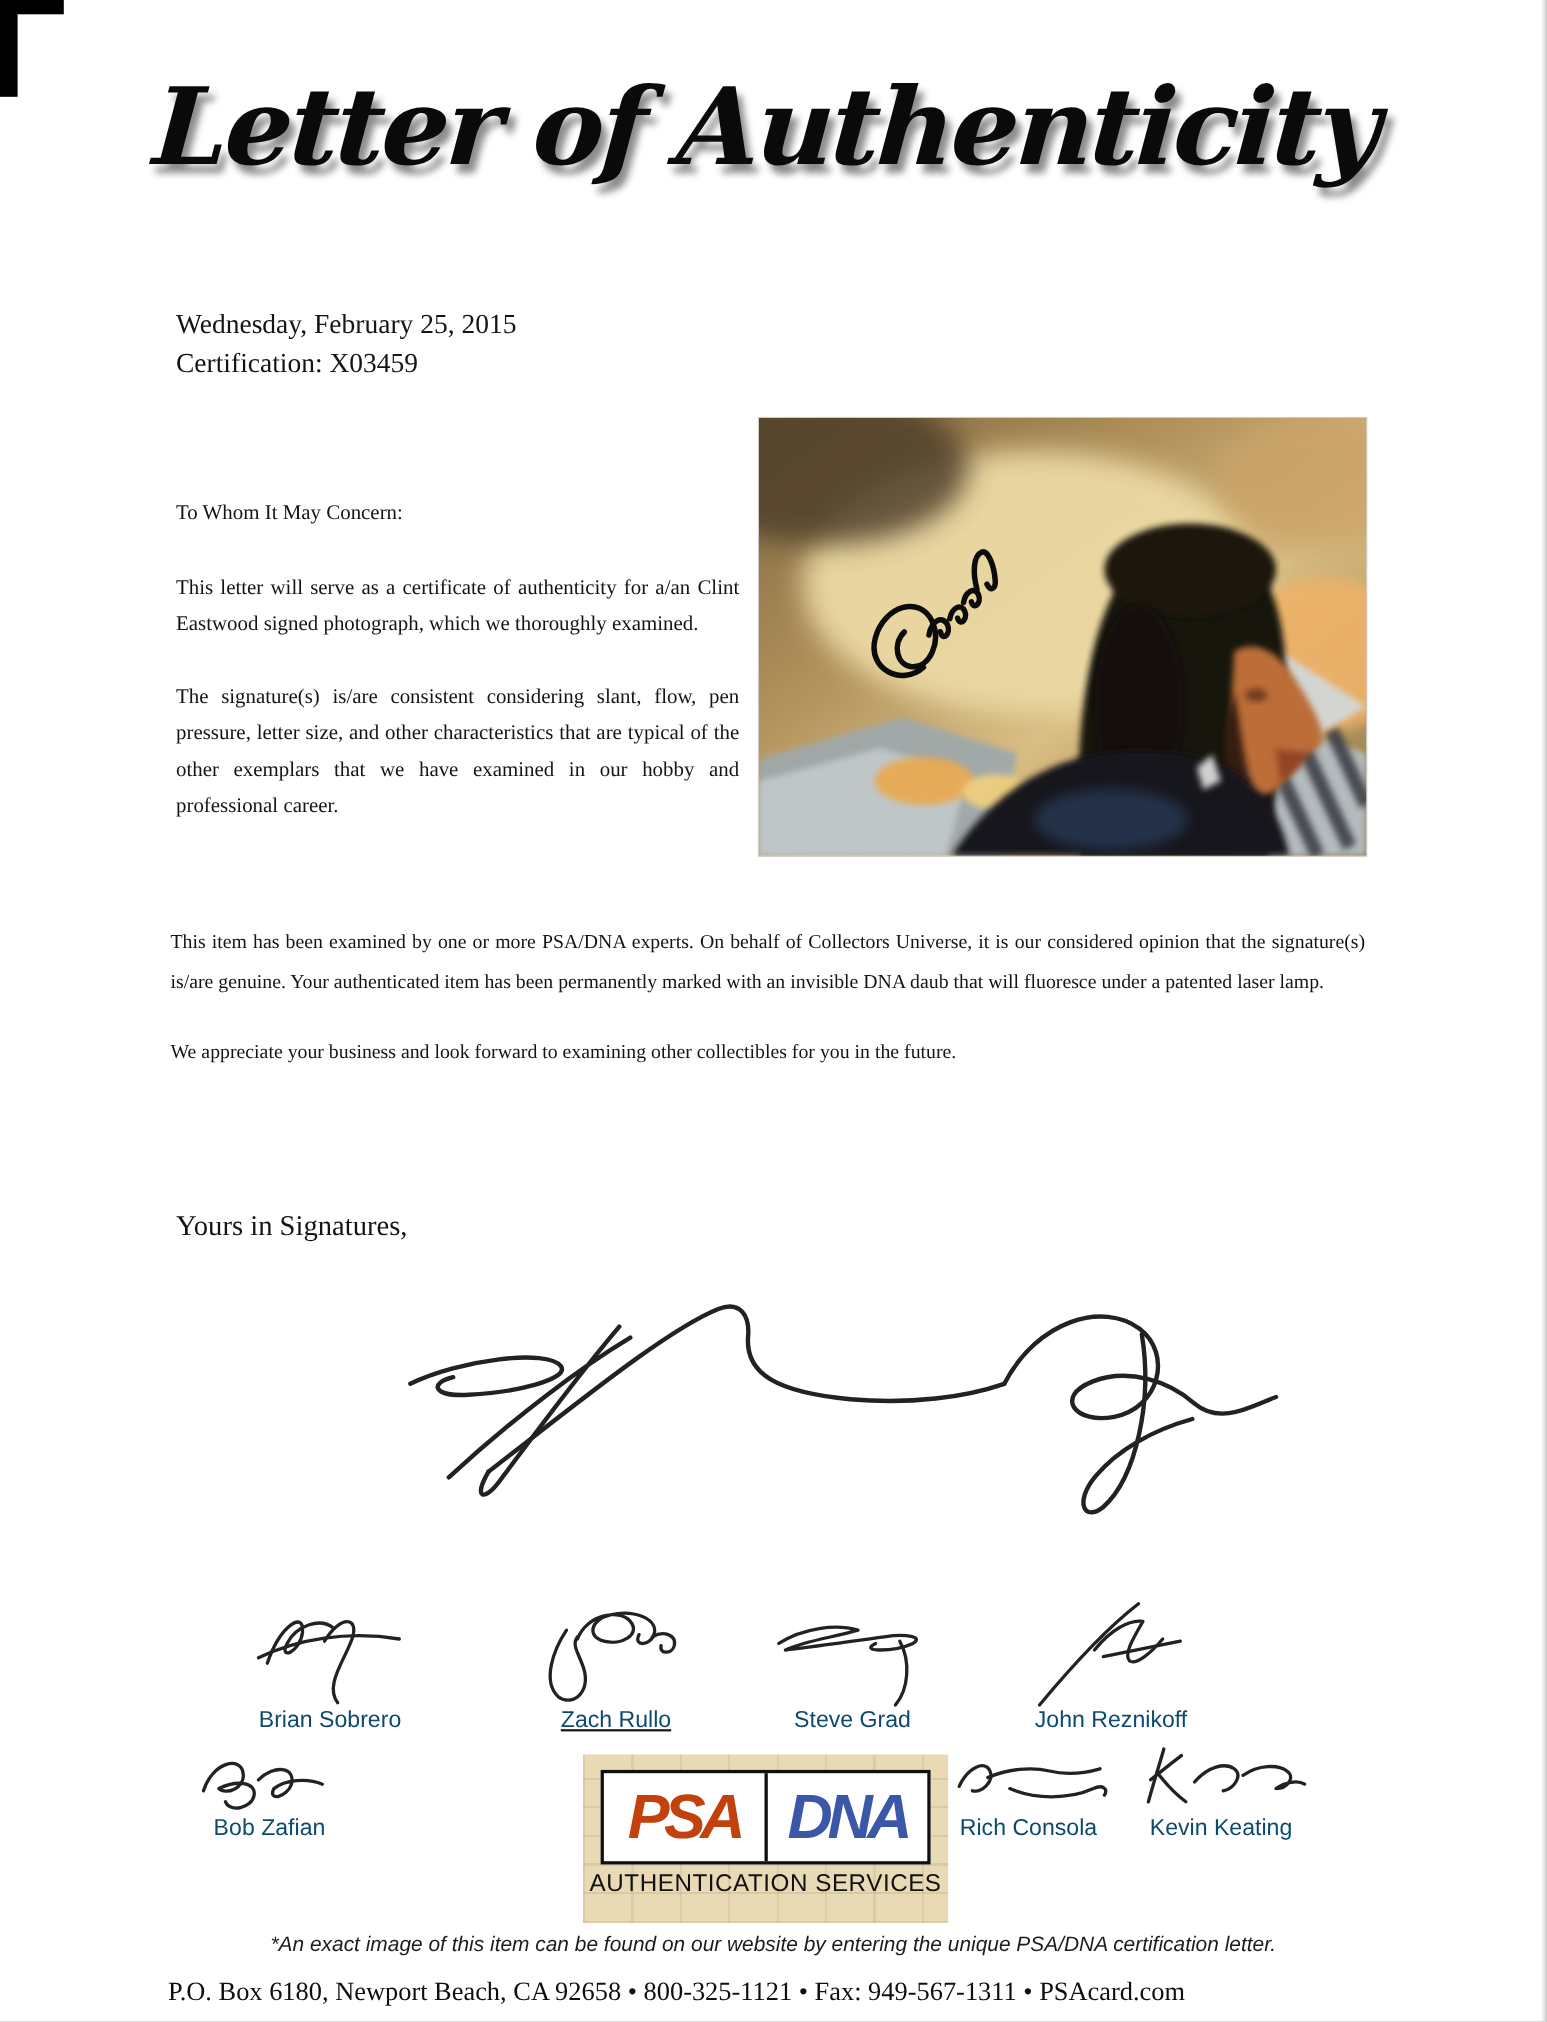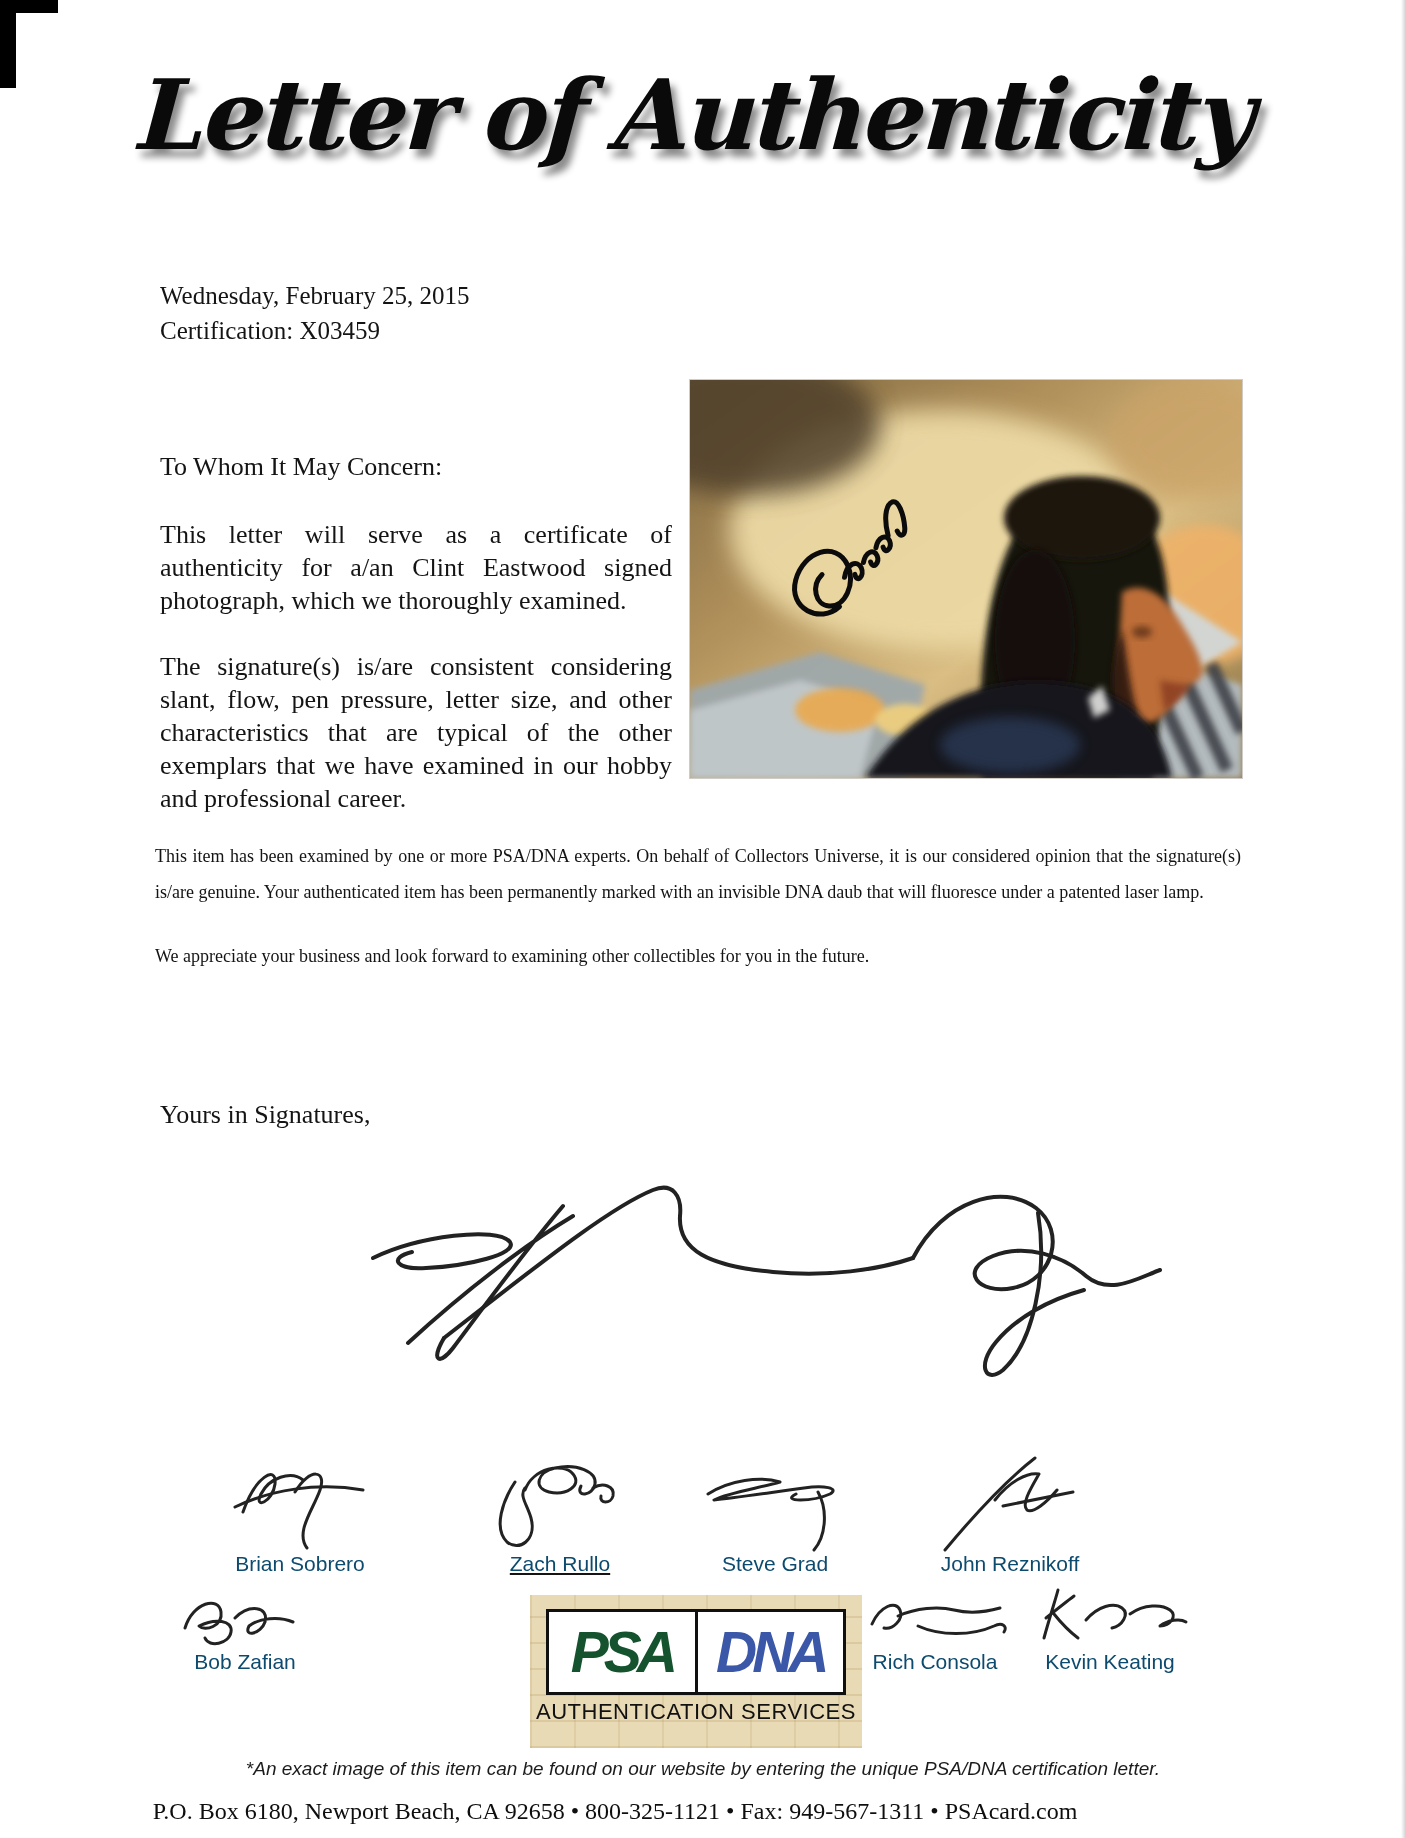--- a/index.html
+++ b/index.html
@@ -12,21 +12,21 @@
   .artifact-v{position:absolute;left:0;top:0;width:16px;height:88px;background:#000;}
   .artifact-h{position:absolute;left:0;top:0;width:58px;height:13px;background:#000;}
   .title{
     position:absolute;left:140px;top:58px;width:1130px;
     font-family:"DejaVu Serif",serif;font-style:italic;font-weight:bold;
     font-size:97px;letter-spacing:-3px;color:#0a0a0a;white-space:nowrap;
     text-shadow:6px 8px 7px rgba(0,0,0,0.45);
     transform:skewX(-4deg);
   }
   .dateblock{position:absolute;left:160px;top:278px;font-size:25px;line-height:35px;}
-  .left-col{position:absolute;left:160px;top:450px;width:512px;font-size:26px;line-height:33px;}
+  .left-col{position:absolute;left:160px;top:450px;width:512px;font-size:19px;line-height:33px;}
   .left-col .salutation{margin:0 0 35px 0;}
   .left-col p{margin:0 0 33px 0;text-align:justify;}
   .photo{
     position:absolute;left:690px;top:380px;width:552px;height:398px;
     box-shadow:0 0 0 1px rgba(120,110,90,0.35);
   }
   .photo svg{display:block;width:100%;height:100%;}
   .wide-col{position:absolute;left:155px;top:838px;width:1086px;font-size:18px;line-height:36px;}
   .wide-col p{margin:0 0 28px 0;text-align:justify;}
   .closing{position:absolute;left:160px;top:1100px;font-size:26px;}
@@ -236,21 +236,21 @@
         <path d="M14,56 C20,34 26,16 28,8 M16,36 C26,28 36,20 44,14 M24,32 C32,42 40,50 48,56"></path>
         <path d="M56,38 C68,24 84,20 92,26 C100,32 92,44 82,46"></path>
         <path d="M100,32 C114,22 132,22 140,28 C148,34 140,44 130,44 C138,38 150,36 156,40"></path>
       </g>
     </svg>
     <div class="sname">Kevin Keating</div>
   </div>
 
   <div class="logo">
     <div class="logo-box">
-      <div class="logo-cell first" style="color: #14532d;">PSA</div>
+      <div class="logo-cell first" style="color: #c2410c;">PSA</div>
       <div class="logo-cell" style="color: rgb(59, 87, 168);">DNA</div>
     </div>
     <div class="logo-sub">AUTHENTICATION SERVICES</div>
   </div>
 
   <div class="footnote">*An exact image of this item can be found on our website by entering the unique PSA/DNA certification letter.</div>
   <div class="footer-line">P.O. Box 6180, Newport Beach, CA 92658 • 800-325-1121 • Fax: 949-567-1311 • PSAcard.com</div>
 
 </div>
 

